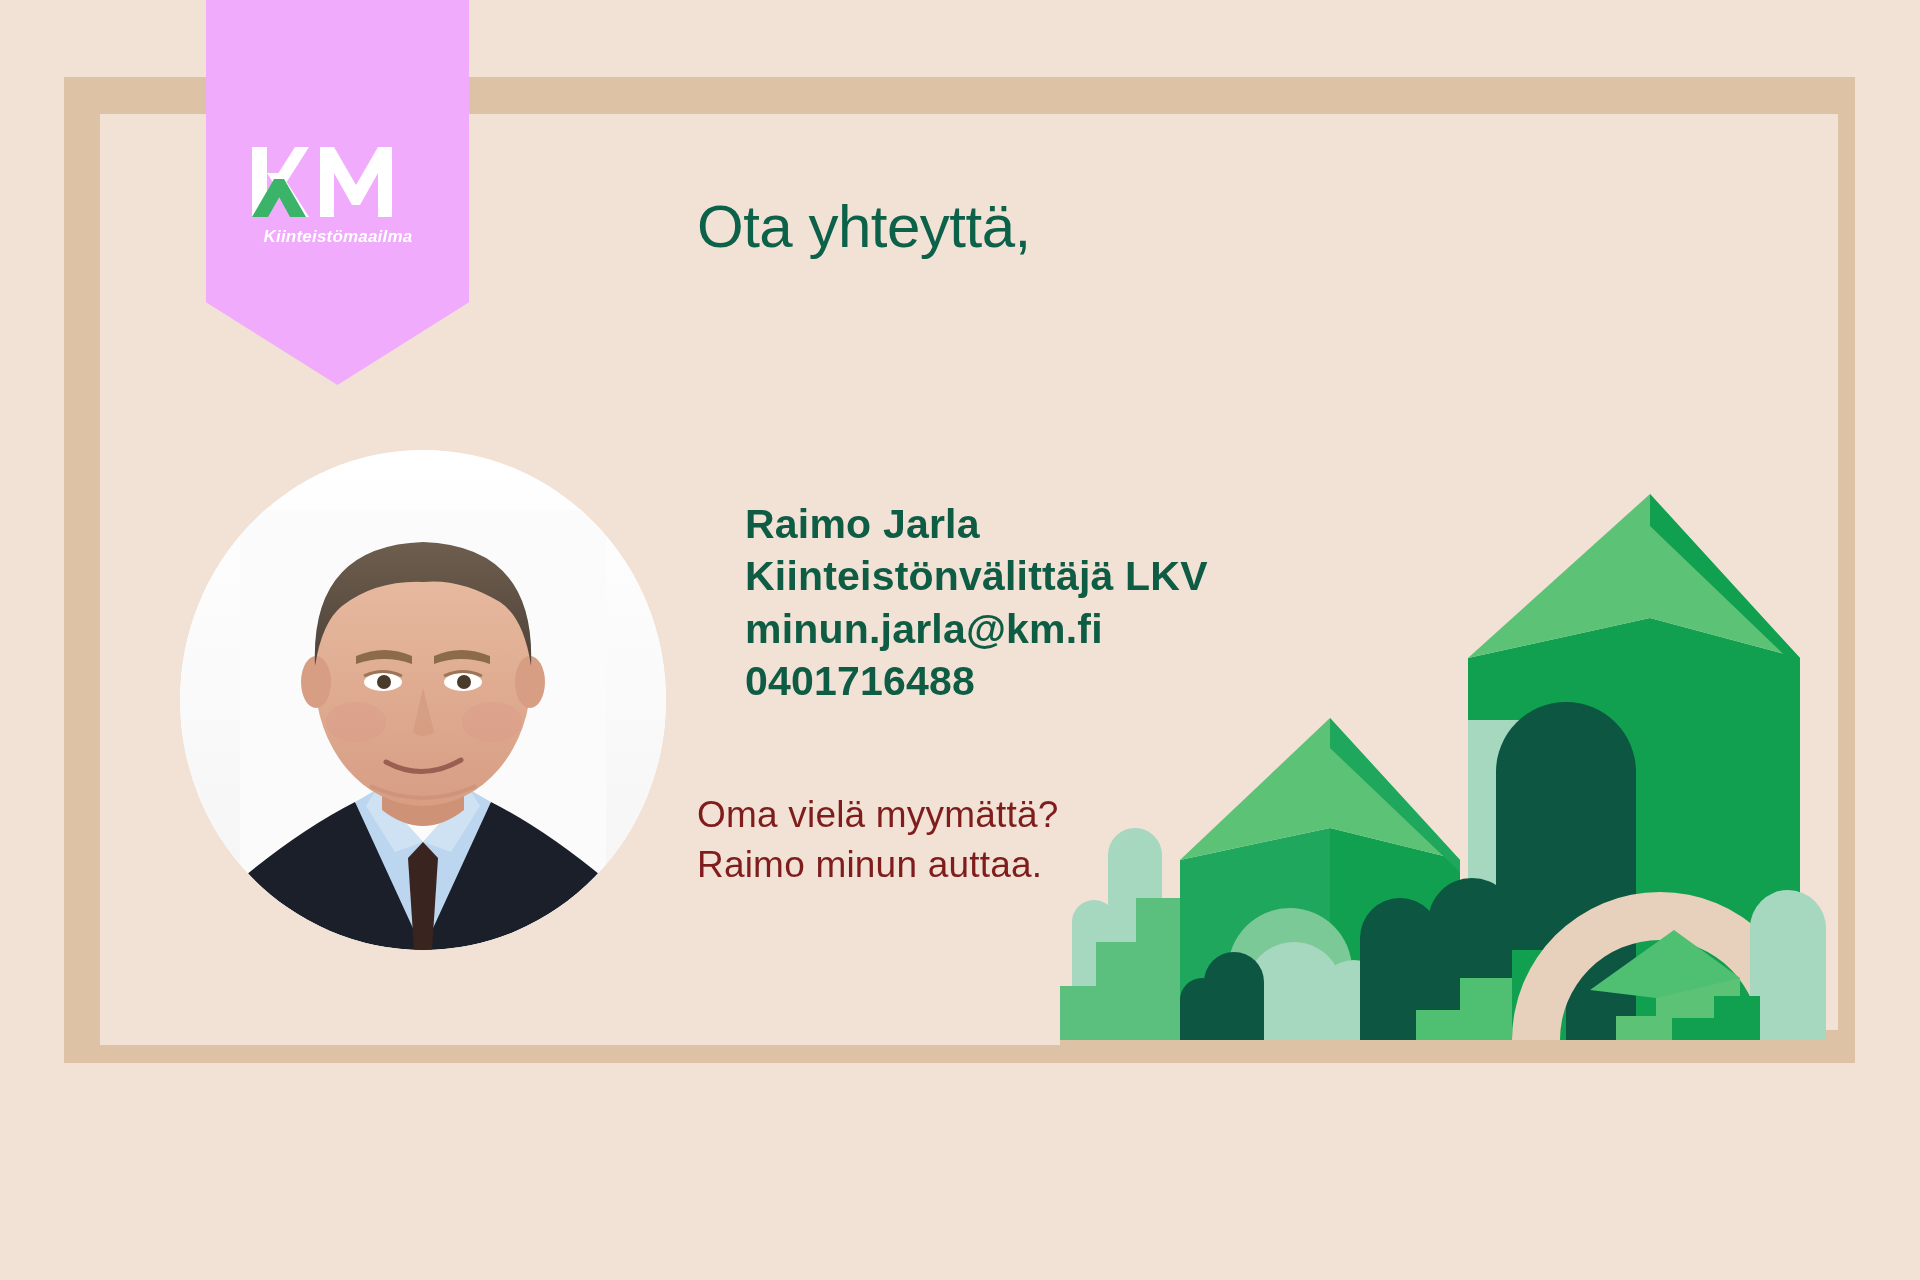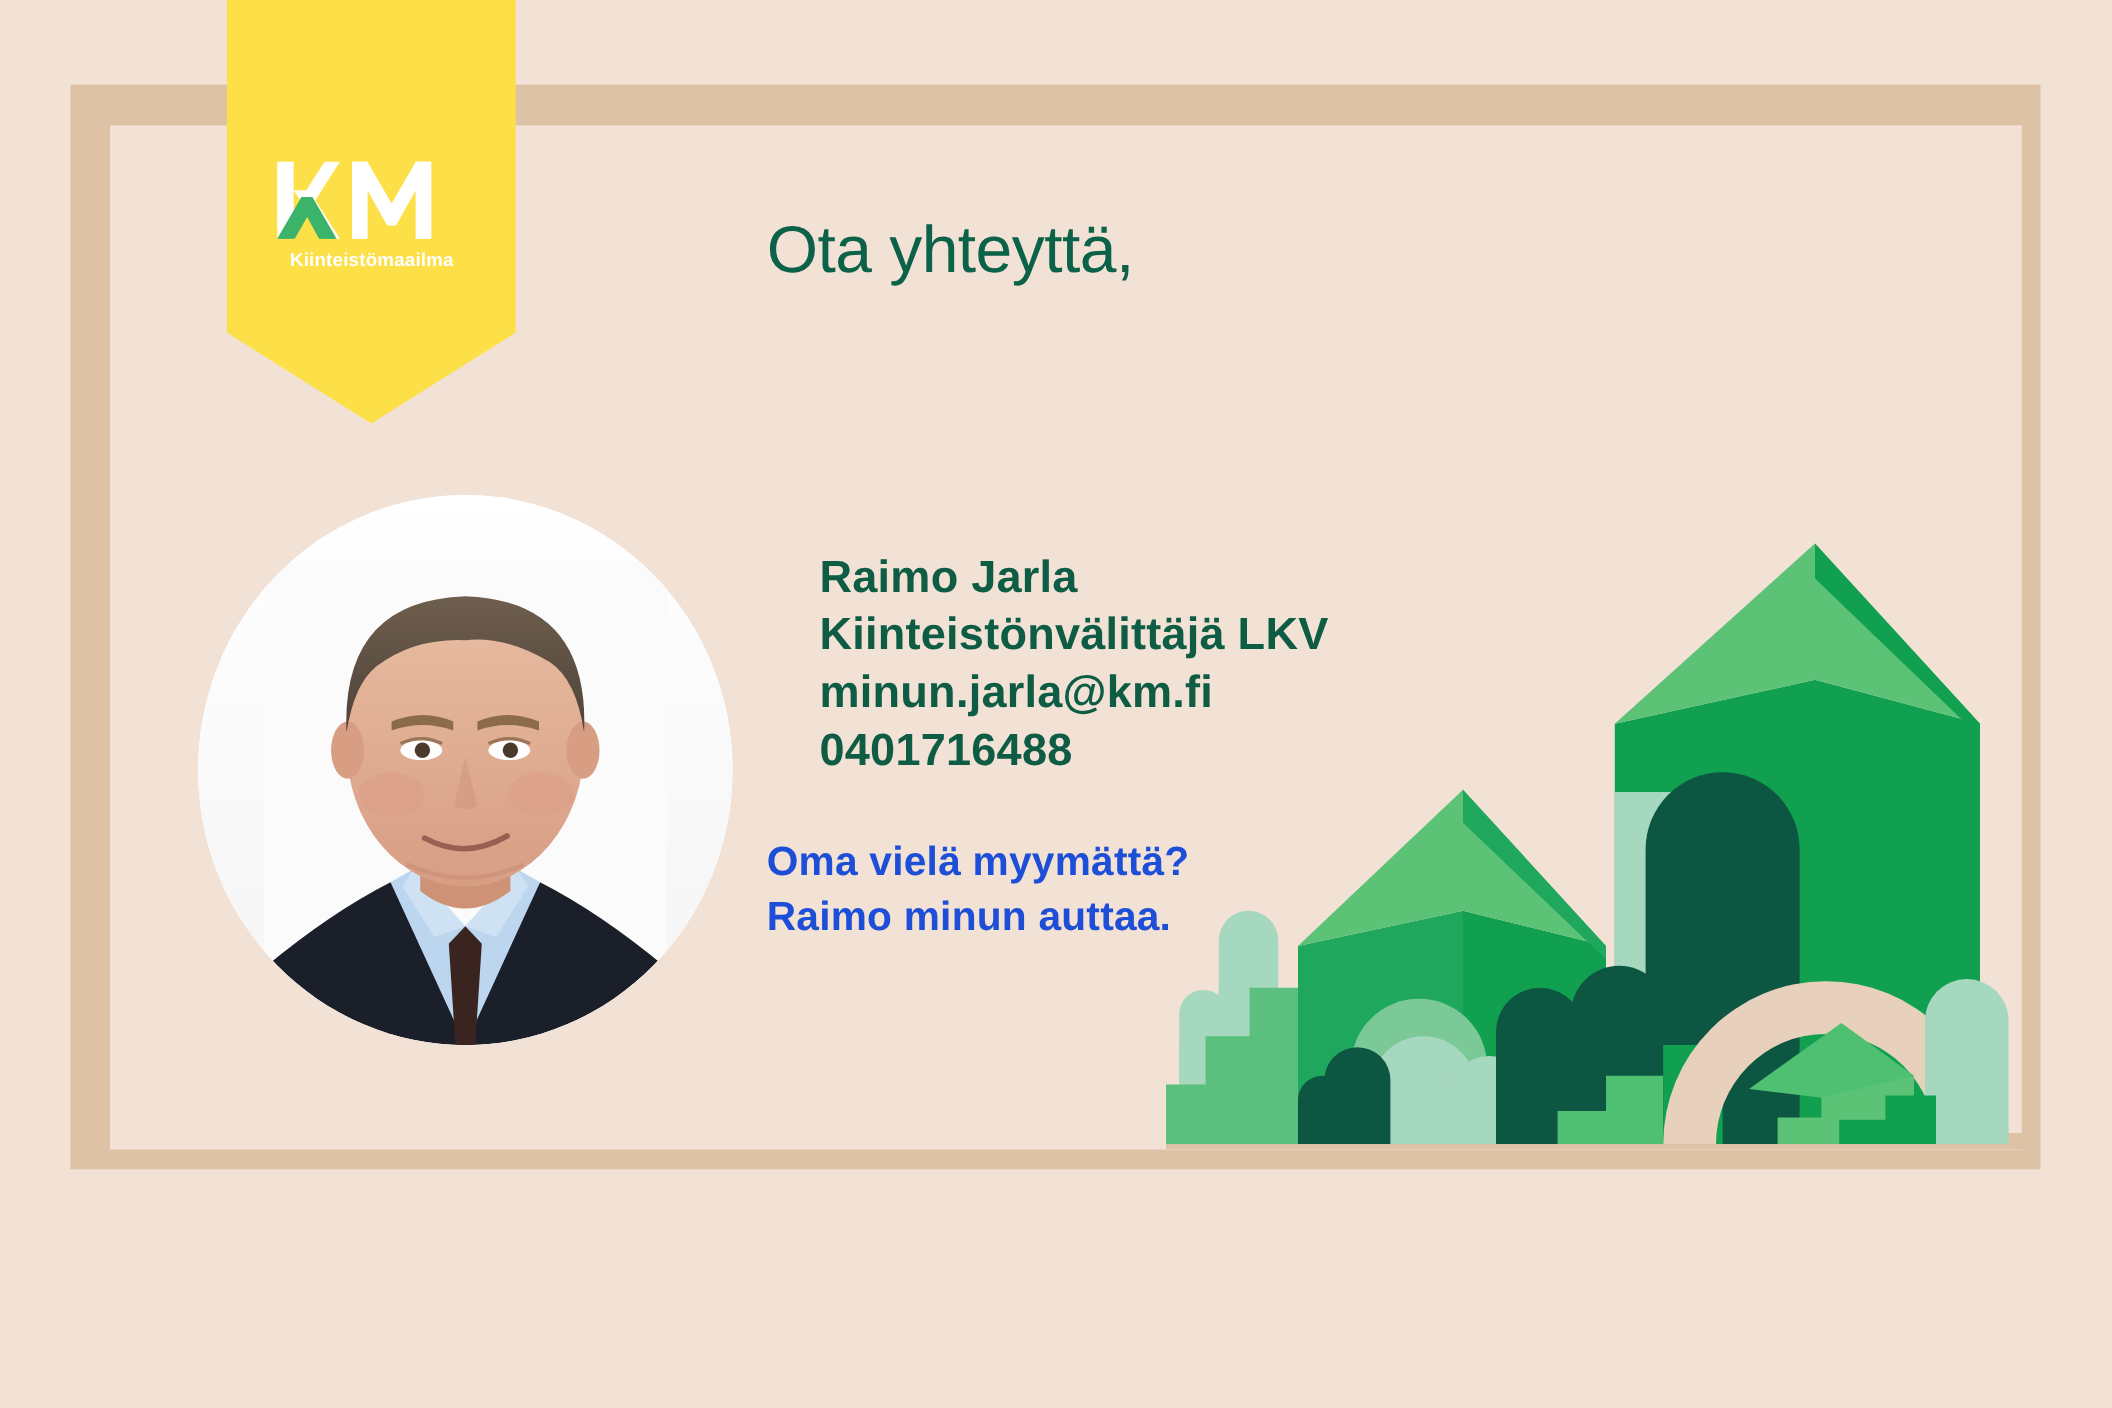--- a/index.html
+++ b/index.html
@@ -35,23 +35,24 @@
     background: #F2E1D5;
   }
 
   
   #banner {
     position: absolute;
     left: 206px;
     top: 0px;
     width: 263px;
     height: 385px;
-    background: #fde047;
+    background: #f0abfc;
     -webkit-clip-path: polygon(0 0, 100% 0, 100% 78.5%, 50% 100%, 0 78.5%);
     clip-path: polygon(0 0, 100% 0, 100% 78.5%, 50% 100%, 0 78.5%);
+    font-style: italic;
   }
   #banner-logo {
     position: absolute;
     left: 50%;
     top: 143px;
     transform: translateX(-50%);
     width: 176px;
   }
   #banner-logo svg { display: block; width: 176px; height: 106px; }
 
@@ -90,25 +91,25 @@
     font-size: 41px;
     line-height: 1.28;
     font-weight: 700;
     letter-spacing: 0.2px;
   }
   #contact .c-line { display: block; white-space: nowrap; margin-left: 48px; }
 
   #tagline {
     position: absolute;
     left: 697px;
-    top: 758px;
-    color: #1d4ed8;
+    top: 790px;
+    color: #7f1d1d;
     font-size: 37px;
     line-height: 1.35;
-    font-weight: 700;
+    font-weight: 400;
     letter-spacing: 0.2px;
   }
   #tagline .t-line { display: block; white-space: nowrap; }
 
   
   #illustration {
     position: absolute;
     left: 1060px;
     top: 430px;
     width: 780px;

